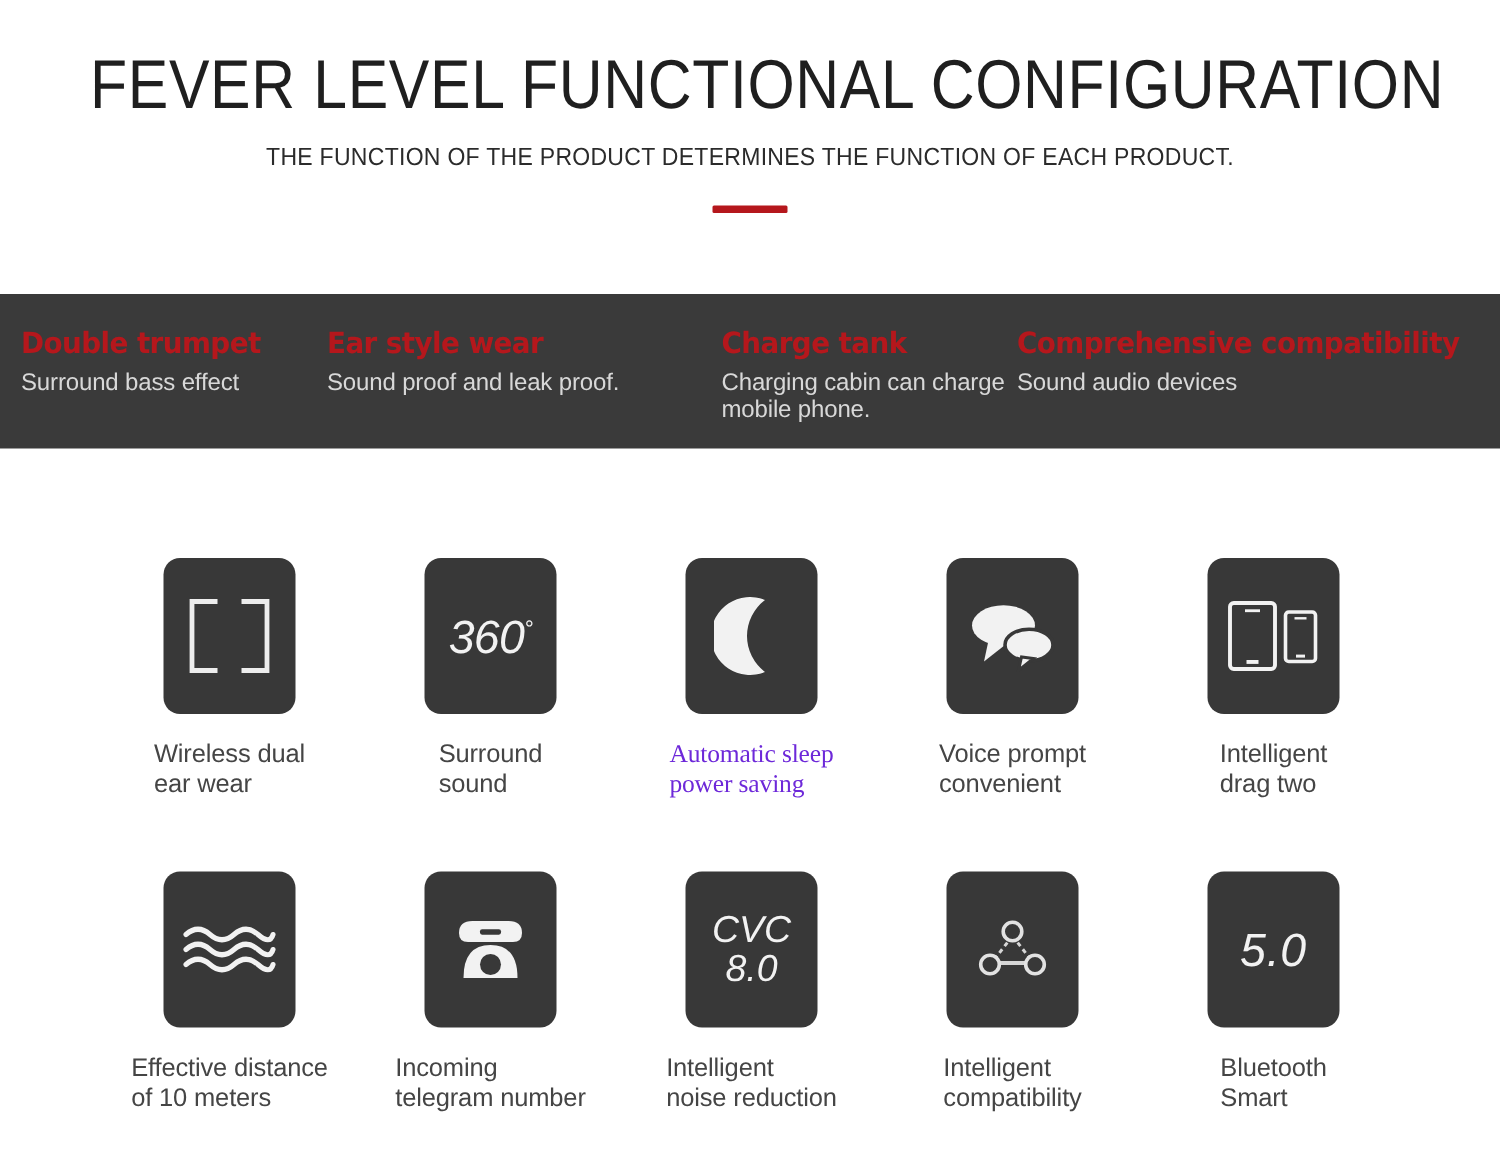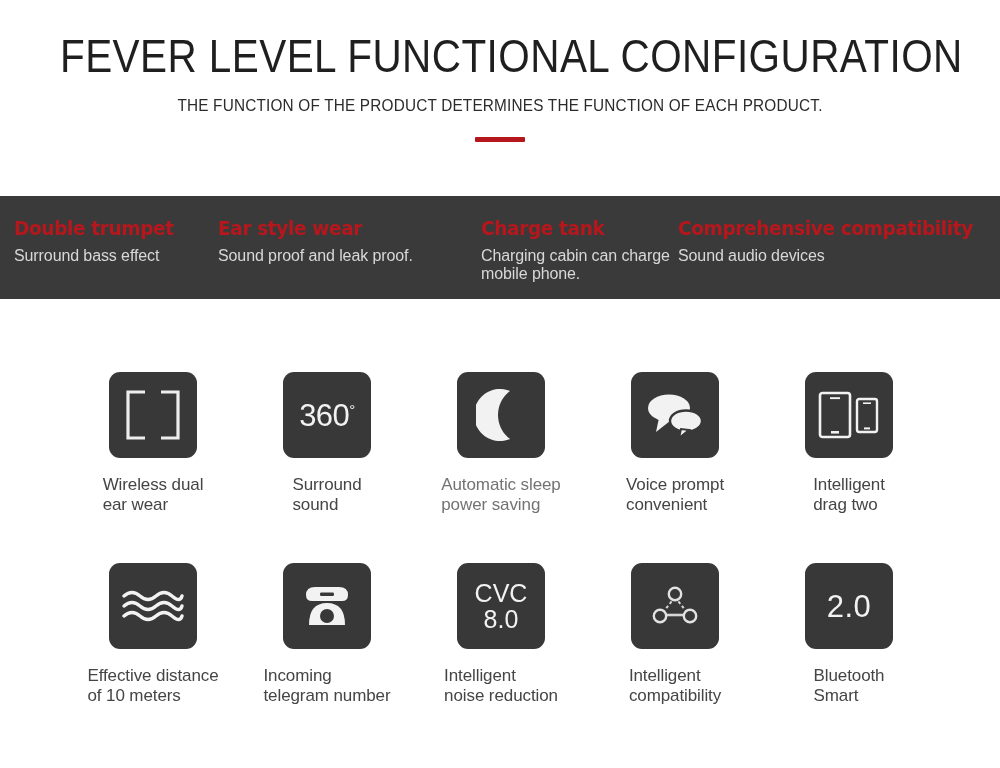--- a/index.html
+++ b/index.html
@@ -106,27 +106,28 @@
   .grid-row.row2 { margin-top: 48px; }
 
   .feature {
     width: 174px;
     display: flex;
     flex-direction: column;
     align-items: center;
   }
   .tile {
     width: 88px;
-    height: 86px;
+    height: 104px;
     background: #383838;
     border-radius: 11px;
     display: flex;
     align-items: center;
     justify-content: center;
     position: relative;
+    font-style: italic;
   }
   .tile svg { display: block; }
 
   .tile-text {
     color: #f2f2f2;
     font-family: "Liberation Sans", sans-serif;
     font-weight: 400;
     text-align: center;
     line-height: 1;
     white-space: nowrap;
@@ -219,21 +220,21 @@
     </div>
 
     <div class="feature">
       <div class="tile" style="background: rgb(56, 56, 56);">
         <span>
           <svg width="50" height="52" viewBox="0 0 50 52">
             <path d="M34 2 A26 26 0 1 0 34 50 A30 30 0 0 1 34 2 Z" fill="#f2f2f2"></path>
           </svg>
         </span>
       </div>
-      <div class="feature-label" style="color: #737373;">Automatic sleep
+      <div class="feature-label" style="color: #6d28d9; font-family: Liberation Serif, serif;">Automatic sleep
 power saving</div>
     </div>
 
     <div class="feature">
       <div class="tile" style="background: rgb(56, 56, 56);">
         <span>
           <svg width="60" height="48" viewBox="0 0 60 48">
             <ellipse cx="24" cy="17" rx="21" ry="13.5" fill="#f2f2f2"></ellipse>
             <path d="M14 27 L11 41 L25 30 Z" fill="#f2f2f2"></path>
             <ellipse cx="41" cy="30" rx="16" ry="10.5" fill="#f2f2f2" stroke="#383838" stroke-width="2.4"></ellipse>
@@ -315,21 +316,21 @@
             <circle cx="40" cy="32" r="6.2" fill="#383838" stroke="#e2e2e2" stroke-width="2.4"></circle>
           </svg>
         </span>
       </div>
       <div class="feature-label" style="color: rgb(69, 69, 69);">Intelligent
 compatibility</div>
     </div>
 
     <div class="feature">
       <div class="tile" style="background: rgb(56, 56, 56);">
-        <span class="tile-text bt">2.0</span>
+        <span class="tile-text bt">5.0</span>
       </div>
       <div class="feature-label" style="color: rgb(69, 69, 69);">Bluetooth
 Smart</div>
     </div>
 
   </div>
 
 </div>
 
 </body></html>

